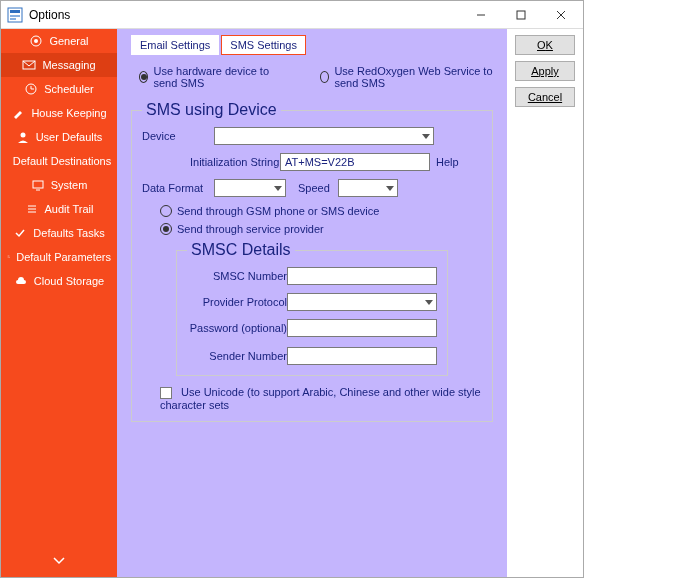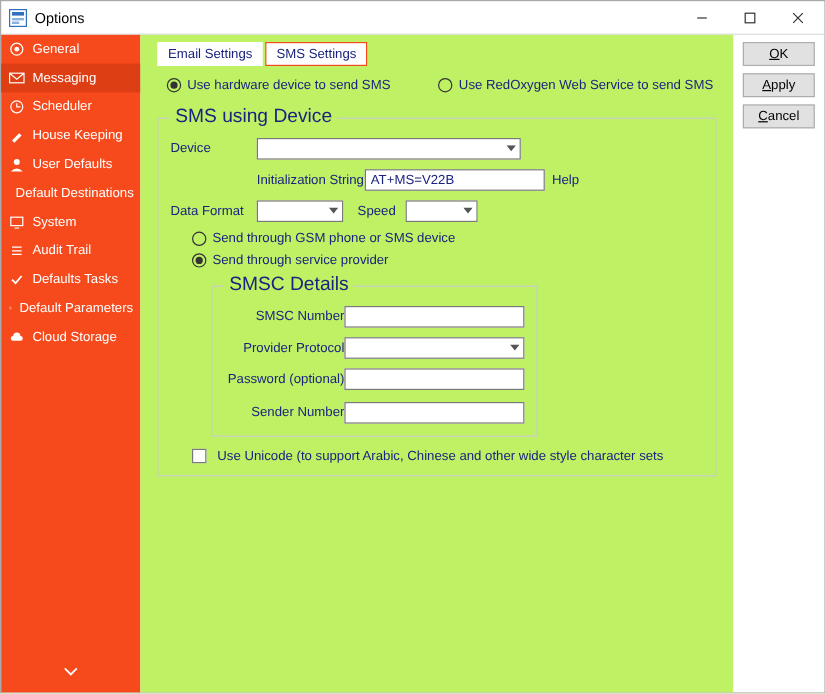--- a/index.html
+++ b/index.html
@@ -1,38 +1,38 @@
 <!DOCTYPE html>
 <html><head>
 <meta charset="utf-8">
 <style>
 * { box-sizing: border-box; font-family: "Segoe UI", Tahoma, sans-serif; }
 body { margin: 0; background: #fff; width: 688px; height: 578px; overflow: hidden; font-size: 11px; color: #000; }
 
-.window { width: 688px; height: 578px; border: 1px solid #aaa; position: relative; background: #fff; }
+.window { width: 584px; height: 578px; border: 1px solid #aaa; position: relative; background: #fff; }
 
 .titlebar { height: 28px; display: flex; align-items: center; padding: 0 2px 0 6px; border-bottom: 1px solid #ddd; }
 .titlebar .app-icon { width: 16px; height: 16px; margin-right: 6px; display: inline-flex; align-items: center; justify-content: center; }
 .titlebar .title { font-size: 12px; }
 .titlebar .spacer { flex: 1; }
 .win-btn { width: 40px; height: 28px; display: flex; align-items: center; justify-content: center; color: #333; }
 .win-btn svg { width: 10px; height: 10px; }
 
 .body { display: flex; height: calc(100% - 28px); }
 
 .sidebar { width: 116px; background: #f64a1d; color: #fff; display: flex; flex-direction: column; position: relative; }
-.sidebar-item { display: flex; align-items: center; height: 24px; padding: 0 6px; gap: 6px; cursor: pointer; }
+.sidebar-item { display: flex; align-items: center; height: 24px; padding: 0 6px; gap: 6px; cursor: pointer; justify-content: center; }
 .sidebar-item.selected { background: #dd3e13; }
 .sidebar-item .icon { width: 14px; height: 14px; display: inline-flex; align-items: center; justify-content: center; }
 .sidebar-item .label { font-size: 11px; white-space: nowrap; }
 .sidebar .chevron { position: absolute; bottom: 10px; left: 50%; transform: translateX(-50%); color: #fff; }
 
-.content { flex: 1; position: relative; background: #bef264; padding: 4px 8px 8px 8px; }
-
-.rightbar { width: 76px; padding: 6px 8px; display: flex; flex-direction: column; gap: 6px; }
+.content { flex: 1; position: relative; background: #c4b5fd; padding: 4px 8px 8px 8px; }
+
+.rightbar { width: 76px; padding: 6px 8px; display: flex; flex-direction: column; gap: 6px; text-decoration: underline; }
 .btn { height: 20px; border: 1px solid #adadad; background: #e1e1e1; font-size: 11px; display: flex; align-items: center; justify-content: center; cursor: pointer; }
 .btn .u { text-decoration: underline; }
 
 .tabs { display: flex; gap: 2px; margin: 2px 0 10px 6px; }
 .tab { padding: 3px 8px; font-size: 11px; border: 1px solid transparent; background: #fff; color: #1a237e; cursor: pointer; }
 .tab.active { border: 1px solid #f64a1d; background: #fff; }
 
 .form-area { color: #1a237e; padding: 0 6px; }
 
 .radio-row { display: flex; align-items: center; gap: 40px; margin-bottom: 12px; margin-left: 8px; }
@@ -232,21 +232,21 @@
           <div class="row">
             <span class="lbl">Device</span>
             <div class="select w220">
               <span></span>
               <span class="caret"><svg viewBox="0 0 8 6">
                     <path d="M0 0 L4 5 L8 0 Z" fill="#555"></path>
                   </svg></span>
             </div>
           </div>
 
-          <div class="row" style="margin-left:72px;">
+          <div class="row" style="margin-left:48px;">
             <span style="width:90px;">Initialization String</span>
             <div class="input w150">
               <span>AT+MS=V22B</span>
             </div>
             <span class="help-link">Help</span>
           </div>
 
           <div class="row">
             <span class="lbl">Data Format</span>
             <div class="select w70">

